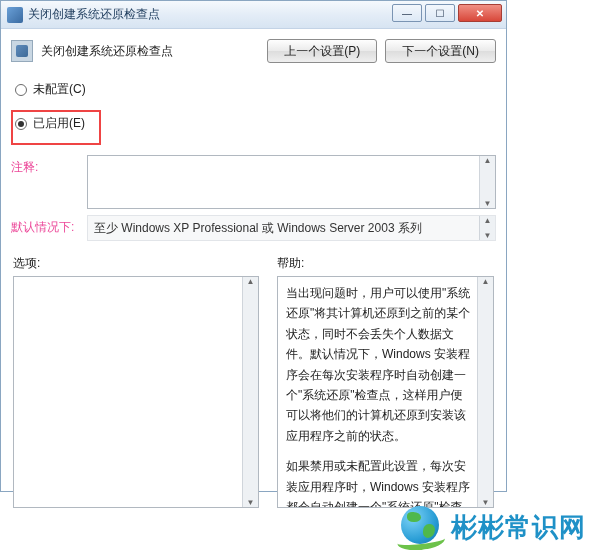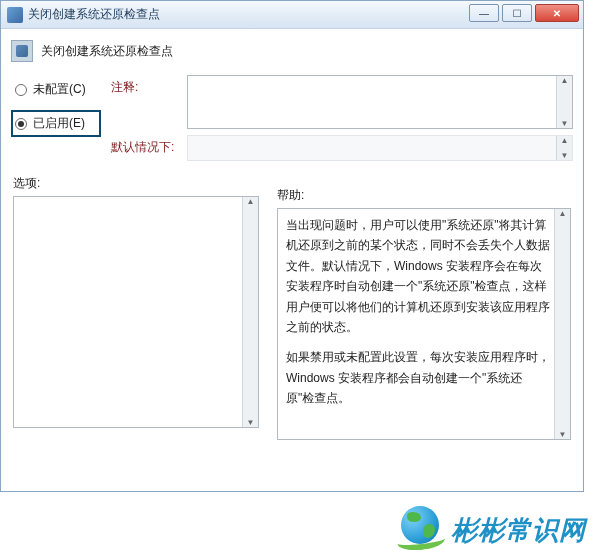--- a/index.html
+++ b/index.html
@@ -6,21 +6,21 @@
   body {
     font-family: "Microsoft YaHei", "SimSun", Tahoma, sans-serif;
     font-size: 12px;
     background: #fff;
     width: 600px;
     height: 550px;
     overflow: hidden;
     position: relative;
   }
   .window {
-    width: 584px;
+    width: 507px;
     height: 492px;
     background: #fff;
     border: 1px solid #8aa6c1;
     position: relative;
   }
   .titlebar {
     height: 28px;
     background: linear-gradient(to bottom, #f5f9fd 0%, #e4edf7 50%, #d7e4f2 100%);
     border-bottom: 1px solid #c3d3e6;
     display: flex;
@@ -71,45 +71,45 @@
   .nav-buttons { display: flex; gap: 8px; margin-left: auto; }
   .btn {
     height: 24px;
     padding: 0 16px;
     border: 1px solid #8c8c8c;
     border-radius: 3px;
     background: linear-gradient(to bottom,#fefefe,#eaeaea 50%,#ddd 51%,#efefef);
     font-size: 12px; color: #222;
     display: inline-flex; align-items: center; justify-content: center;
   }
-  .form-area { display: flex; gap: 10px; }
+  .form-area { display: flex; gap: 10px; flex-direction: column; }
   .radio-col {
     width: 90px;
     padding-top: 6px;
     display: flex; flex-direction: column; gap: 12px;
     padding-left: 4px;
   }
   .radio-item { display: flex; align-items: center; gap: 6px; font-size: 12px; color: #222; }
   .radio-dot {
     width: 12px; height: 12px; border: 1px solid #6b6b6b; border-radius: 50%;
     background: #fff; position: relative;
     display: inline-block;
   }
   .radio-dot.selected::after {
     content:""; position:absolute; left:2px; top:2px; width:6px; height:6px;
     background:#333; border-radius:50%;
   }
   .hilite {
-    border: 2px solid #0c4a6e;
-    padding: 3px 4px 3px 2px;
+    border: 2px solid #ef4444;
+    padding: 3px 4px 11px 2px;
     margin-left: -4px;
   }
   .right-fields { flex: 1; display: flex; flex-direction: column; gap: 6px; }
   .field-row { display: flex; align-items: flex-start; gap: 8px; }
-  .field-label { width: 68px; text-align: left; padding-top: 4px; color: #7f1d1d; }
+  .field-label { width: 68px; text-align: left; padding-top: 4px; color: #ec4899; }
   .textarea-box {
     flex: 1;
     border: 1px solid #b1b8c0;
     background: #fff;
     height: 54px;
     position: relative;
   }
   .scroll-stub {
     position: absolute; right: 0; top: 0; width: 16px; height: 100%;
     border-left: 1px solid #d0d5db;
@@ -126,44 +126,43 @@
     position: relative;
     height: 26px;
   }
   .dual-pane {
     margin-top: 14px;
     display: flex; gap: 18px;
     padding: 0 2px;
   }
   .pane-col { display: flex; flex-direction: column; gap: 4px; }
   .pane-col.left { width: 246px; }
-  .pane-col.right { flex: 1; margin-top: 12px; }
+  .pane-col.right { flex: 1; }
   .pane-label { font-size: 12px; color: #222; }
   .pane-box {
     border: 1px solid #b1b8c0;
     background: #fff;
     height: 232px;
     position: relative;
     overflow: hidden;
   }
   .pane-box .inner {
     padding: 6px 20px 6px 8px;
     font-size: 12px;
     color: #222;
     line-height: 1.7;
   }
   .pane-box .inner p { margin-bottom: 10px; }
   .watermark {
     position: absolute;
     right: 14px;
     bottom: 2px;
-    display: flex; align-items: flex-end; gap: 8px;
+    display: flex; align-items: center; gap: 8px;
     font-size: 26px;
     font-weight: bold;
-    font-style: italic;
     color: #1f91c7;
     letter-spacing: 1px;
   }
   .wm-icon {
     width: 42px; height: 42px; position: relative;
   }
   .wm-globe {
     width: 38px; height: 38px; border-radius: 50%;
     background: radial-gradient(circle at 30% 30%, #7ed3f7, #2a9ed6 60%, #0c72a8);
     position: relative;
@@ -191,20 +190,24 @@
       <div class="win-btn">—</div>
       <div class="win-btn">☐</div>
       <div class="win-btn close">✕</div>
     </div>
   </div>
 
   <div class="content">
     <div class="header-row">
       <span class="header-icon"></span>
       <span class="header-text">关闭创建系统还原检查点</span>
+      <div class="nav-buttons">
+        <div class="btn">上一个设置(P)</div>
+        <div class="btn">下一个设置(N)</div>
+      </div>
     </div>
 
     <div class="form-area">
       <div class="radio-col">
         <label class="radio-item">
           <span class="radio-dot"></span>
           <span>未配置(C)</span>
         </label>
         <div class="hilite">
           <label class="radio-item">
@@ -221,20 +224,21 @@
             <span></span>
             <div class="scroll-stub">
                 <span>▲</span>
                 <span>▼</span>
               </div>
           </div>
         </div>
         <div class="field-row">
           <div class="field-label">默认情况下:</div>
           <div class="platform-box">
+            <span>至少 Windows XP Professional 或 Windows Server 2003 系列</span>
             <div class="scroll-stub">
                 <span>▲</span>
                 <span>▼</span>
               </div>
           </div>
         </div>
       </div>
     </div>
 
     <div class="dual-pane">

